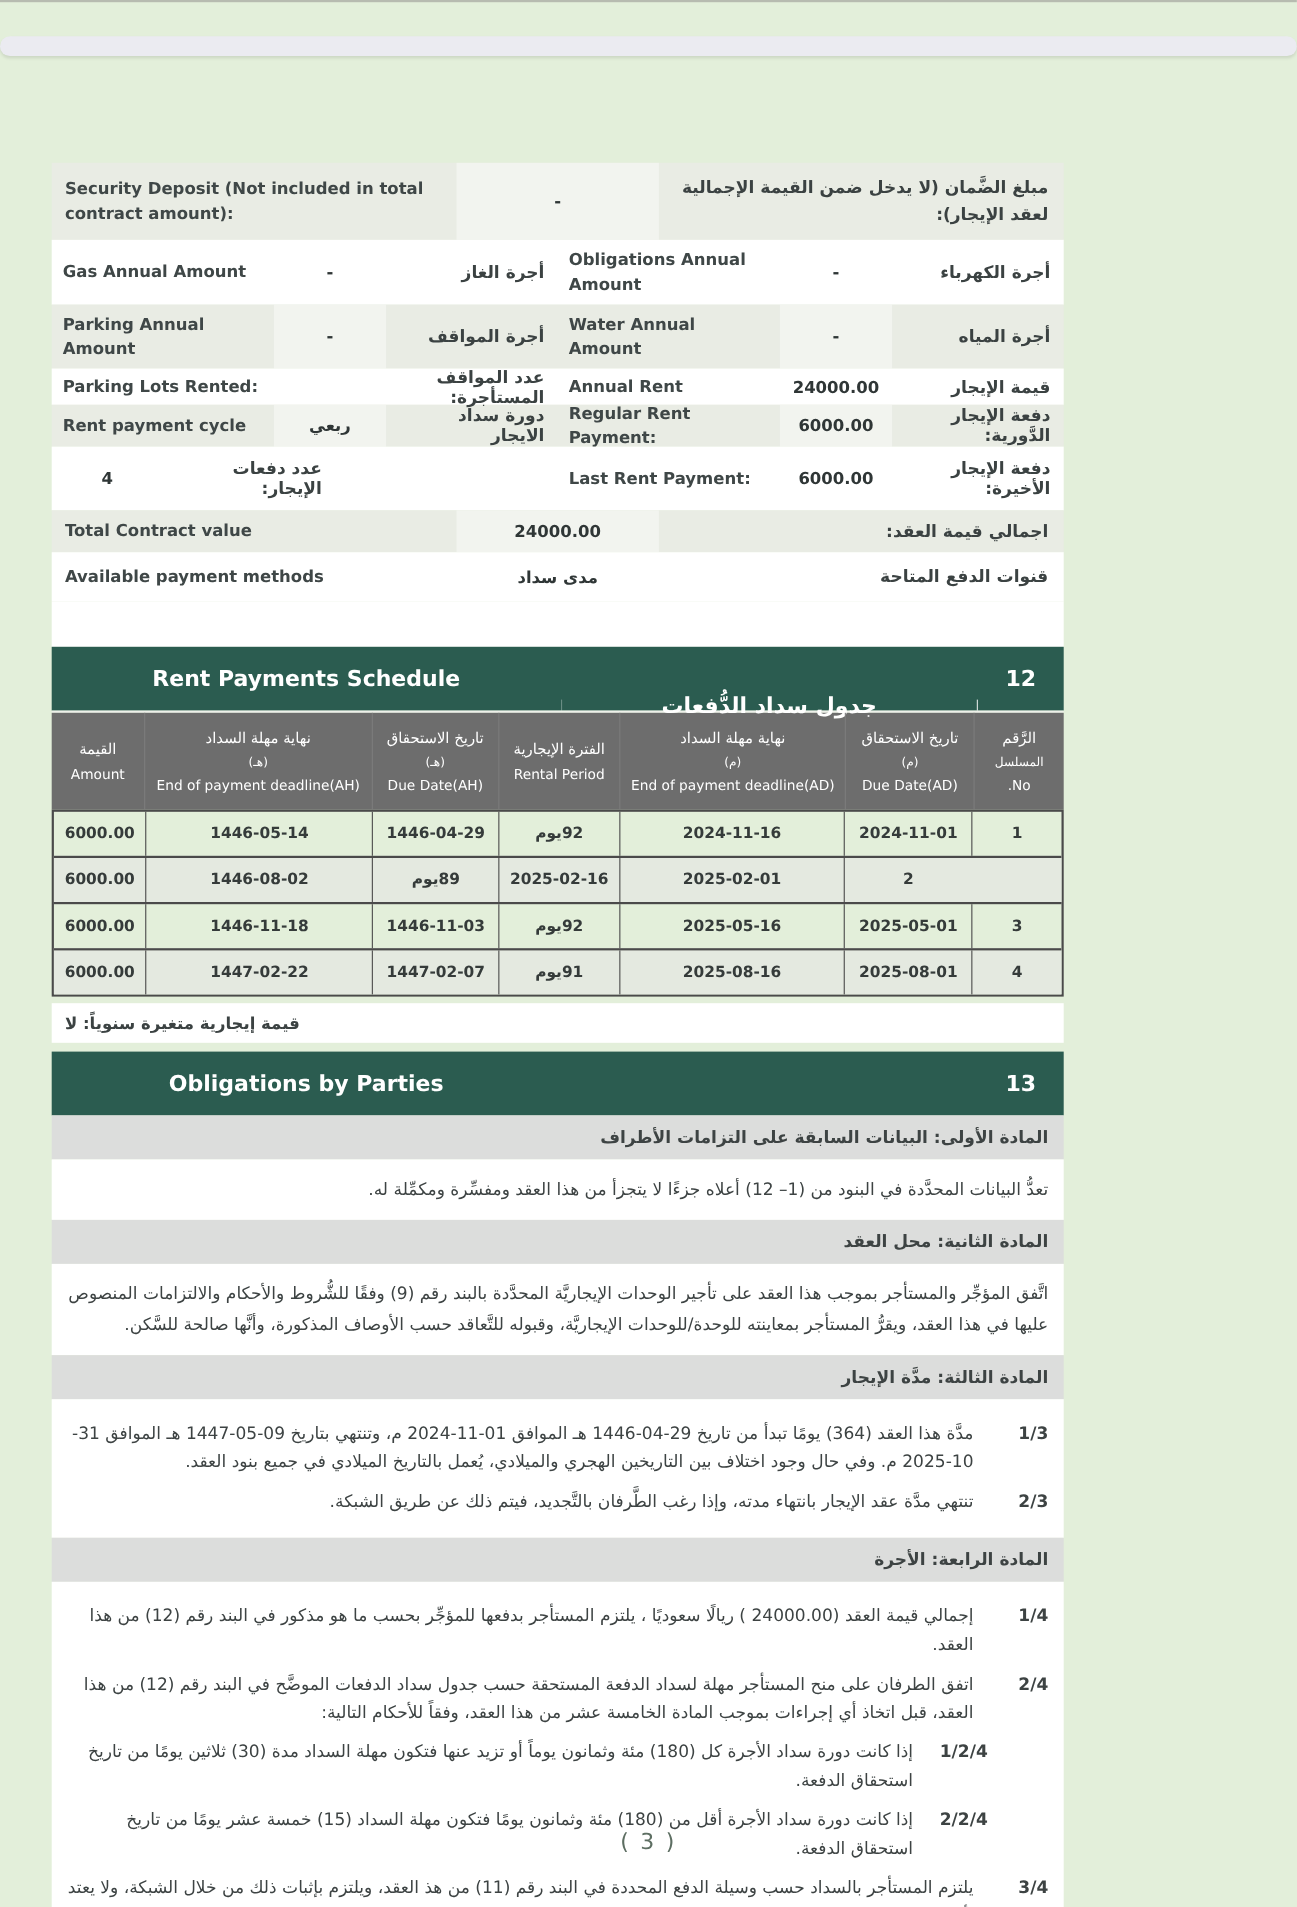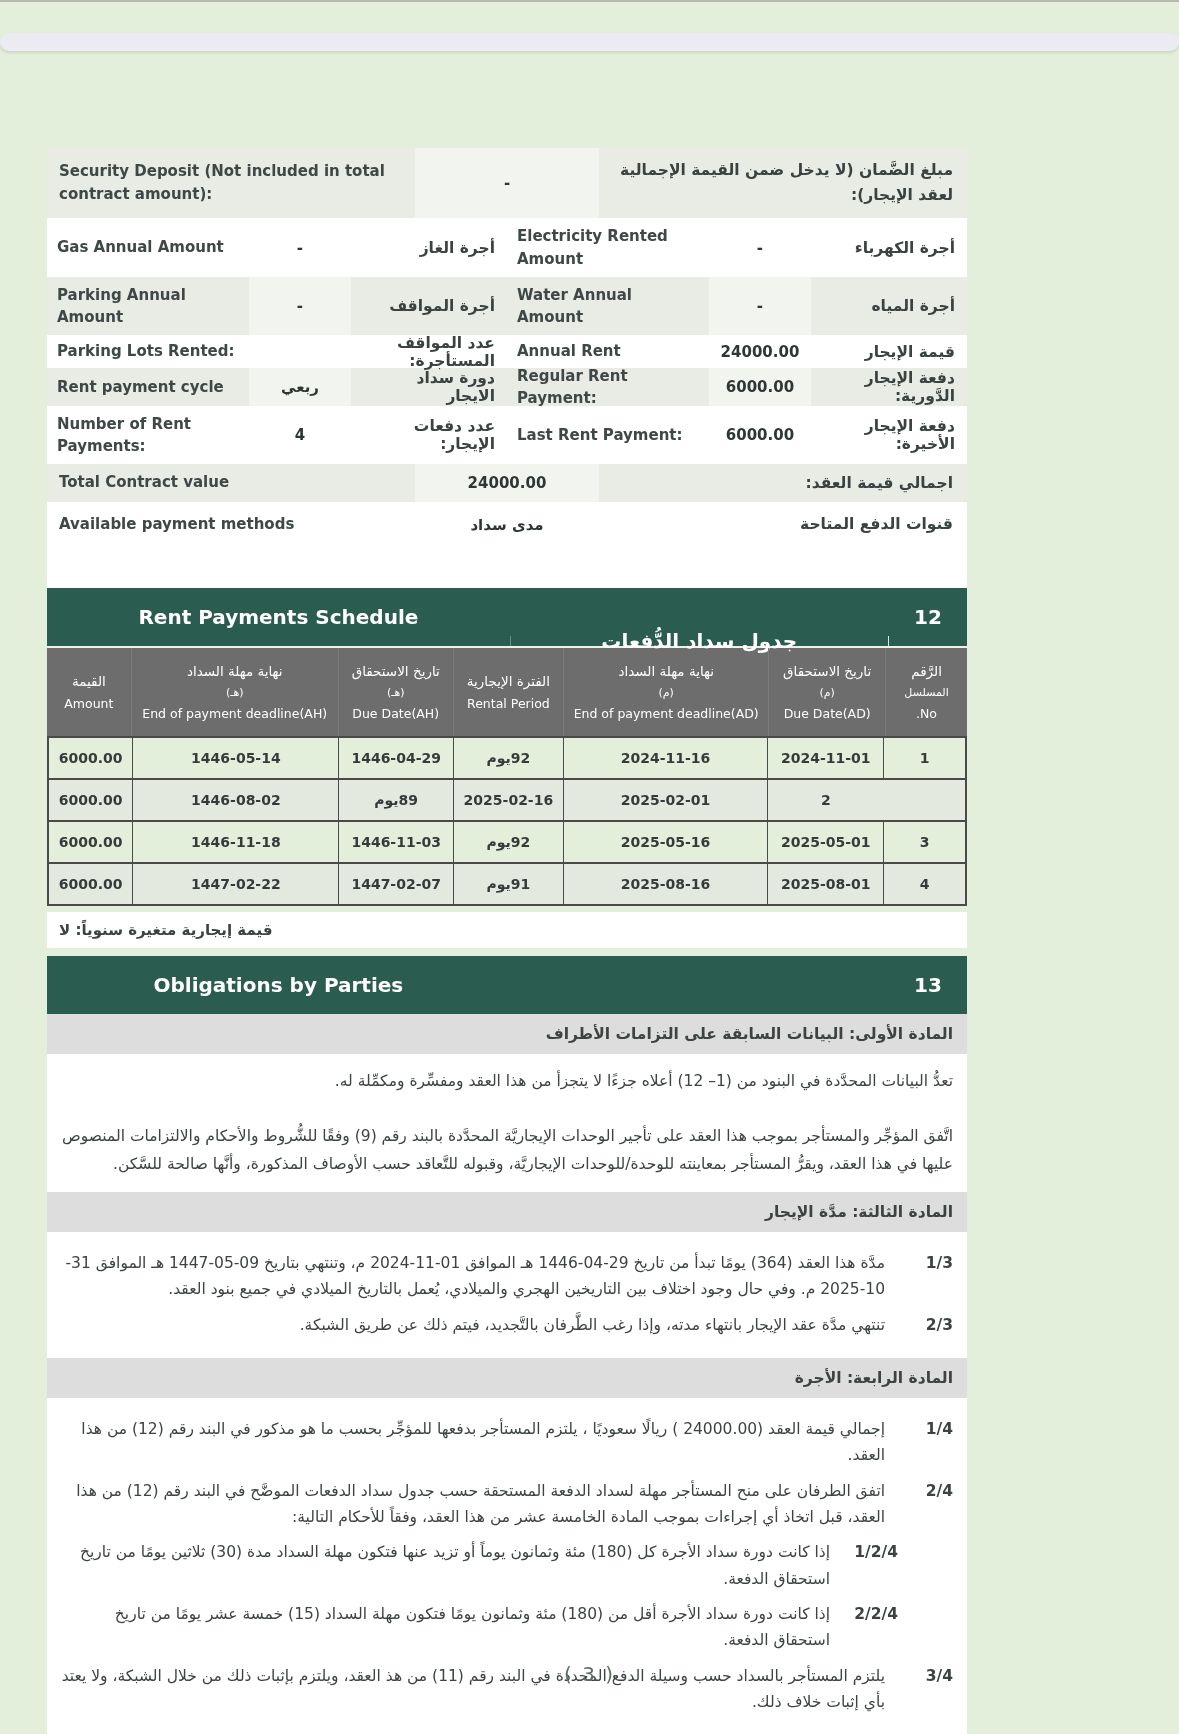--- a/index.html
+++ b/index.html
@@ -98,21 +98,21 @@
       <div class="f-ar">مبلغ الضَّمان (لا يدخل ضمن القيمة الإجمالية لعقد الإيجار):</div>
     </div>
 
     <div class="info-row white h59">
       <div class="half">
         <div class="iw-en">Gas Annual Amount</div>
         <div class="iw-val">-</div>
         <div class="iw-ar">أجرة الغاز</div>
       </div>
       <div class="half">
-        <div class="iw-en">Electricity Rented Amount</div>
+        <div class="iw-en">Obligations Annual Amount</div>
         <div class="iw-val">-</div>
         <div class="iw-ar">أجرة الكهرباء</div>
       </div>
     </div>
 
     <div class="info-row gray h58">
       <div class="half">
         <div class="iw-en">Parking Annual Amount</div>
         <div class="iw-val">-</div>
         <div class="iw-ar">أجرة المواقف</div>
@@ -145,21 +145,20 @@
       </div>
       <div class="half">
         <div class="iw-en">Regular Rent Payment:</div>
         <div class="iw-val">6000.00</div>
         <div class="iw-ar">دفعة الإيجار الدَّورية:</div>
       </div>
     </div>
 
     <div class="info-row white h58">
       <div class="half">
-        <div class="iw-en">Number of Rent Payments:</div>
         <div class="iw-val">4</div>
         <div class="iw-ar">عدد دفعات الإيجار:</div>
       </div>
       <div class="half">
         <div class="iw-en">Last Rent Payment:</div>
         <div class="iw-val">6000.00</div>
         <div class="iw-ar">دفعة الإيجار الأخيرة:</div>
       </div>
     </div>
 
@@ -266,20 +265,21 @@
   <div class="gap8"></div>
 
   <div class="section-head">
     <div class="sec-en">Obligations by Parties</div>
     <div class="sec-no">13</div>
   </div>
 
   <div class="band-h">المادة الأولى: البيانات السابقة على التزامات الأطراف</div>
   <div class="band-p">تعدُّ البيانات المحدَّدة في البنود من (1– 12) أعلاه جزءًا لا يتجزأ من هذا العقد ومفسِّرة ومكمِّلة له.</div>
 
+  <div class="band-h">المادة الثانية: محل العقد</div>
   <div class="band-p">اتَّفق المؤجِّر والمستأجر بموجب هذا العقد على تأجير الوحدات الإيجاريَّة المحدَّدة بالبند رقم (9) وفقًا للشُّروط والأحكام والالتزامات المنصوص عليها في هذا العقد، ويقرُّ المستأجر بمعاينته للوحدة/للوحدات الإيجاريَّة، وقبوله للتَّعاقد حسب الأوصاف المذكورة، وأنَّها صالحة للسَّكن.</div>
 
   <div class="band-h">المادة الثالثة: مدَّة الإيجار</div>
   <div class="clauses">
     <div class="clause">
       <div class="num">1/3</div>
       <div class="txt">مدَّة هذا العقد (364) يومًا تبدأ من تاريخ 29-04-1446 هـ الموافق 01-11-2024 م، وتنتهي بتاريخ 09-05-1447 هـ الموافق 31-10-2025 م. وفي حال وجود اختلاف بين التاريخين الهجري والميلادي، يُعمل بالتاريخ الميلادي في جميع بنود العقد.</div>
     </div>
     <div class="clause">
       <div class="num">2/3</div>

